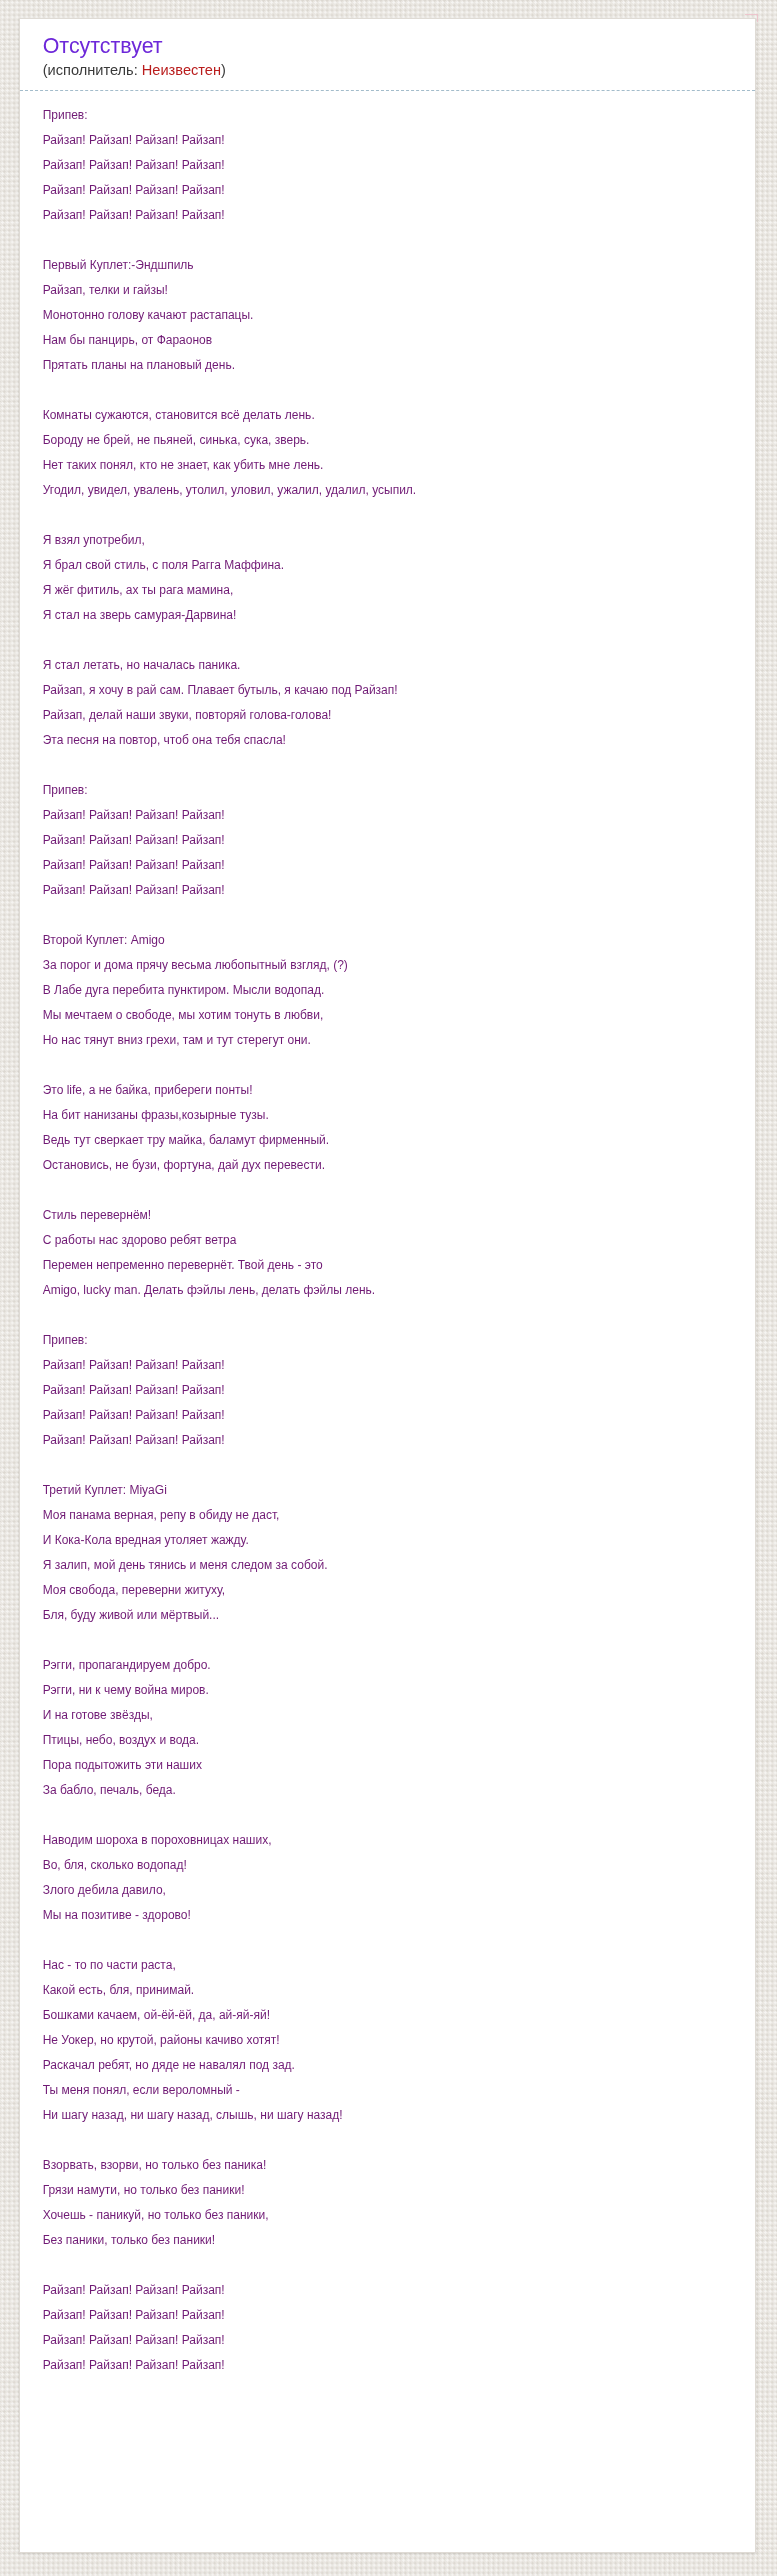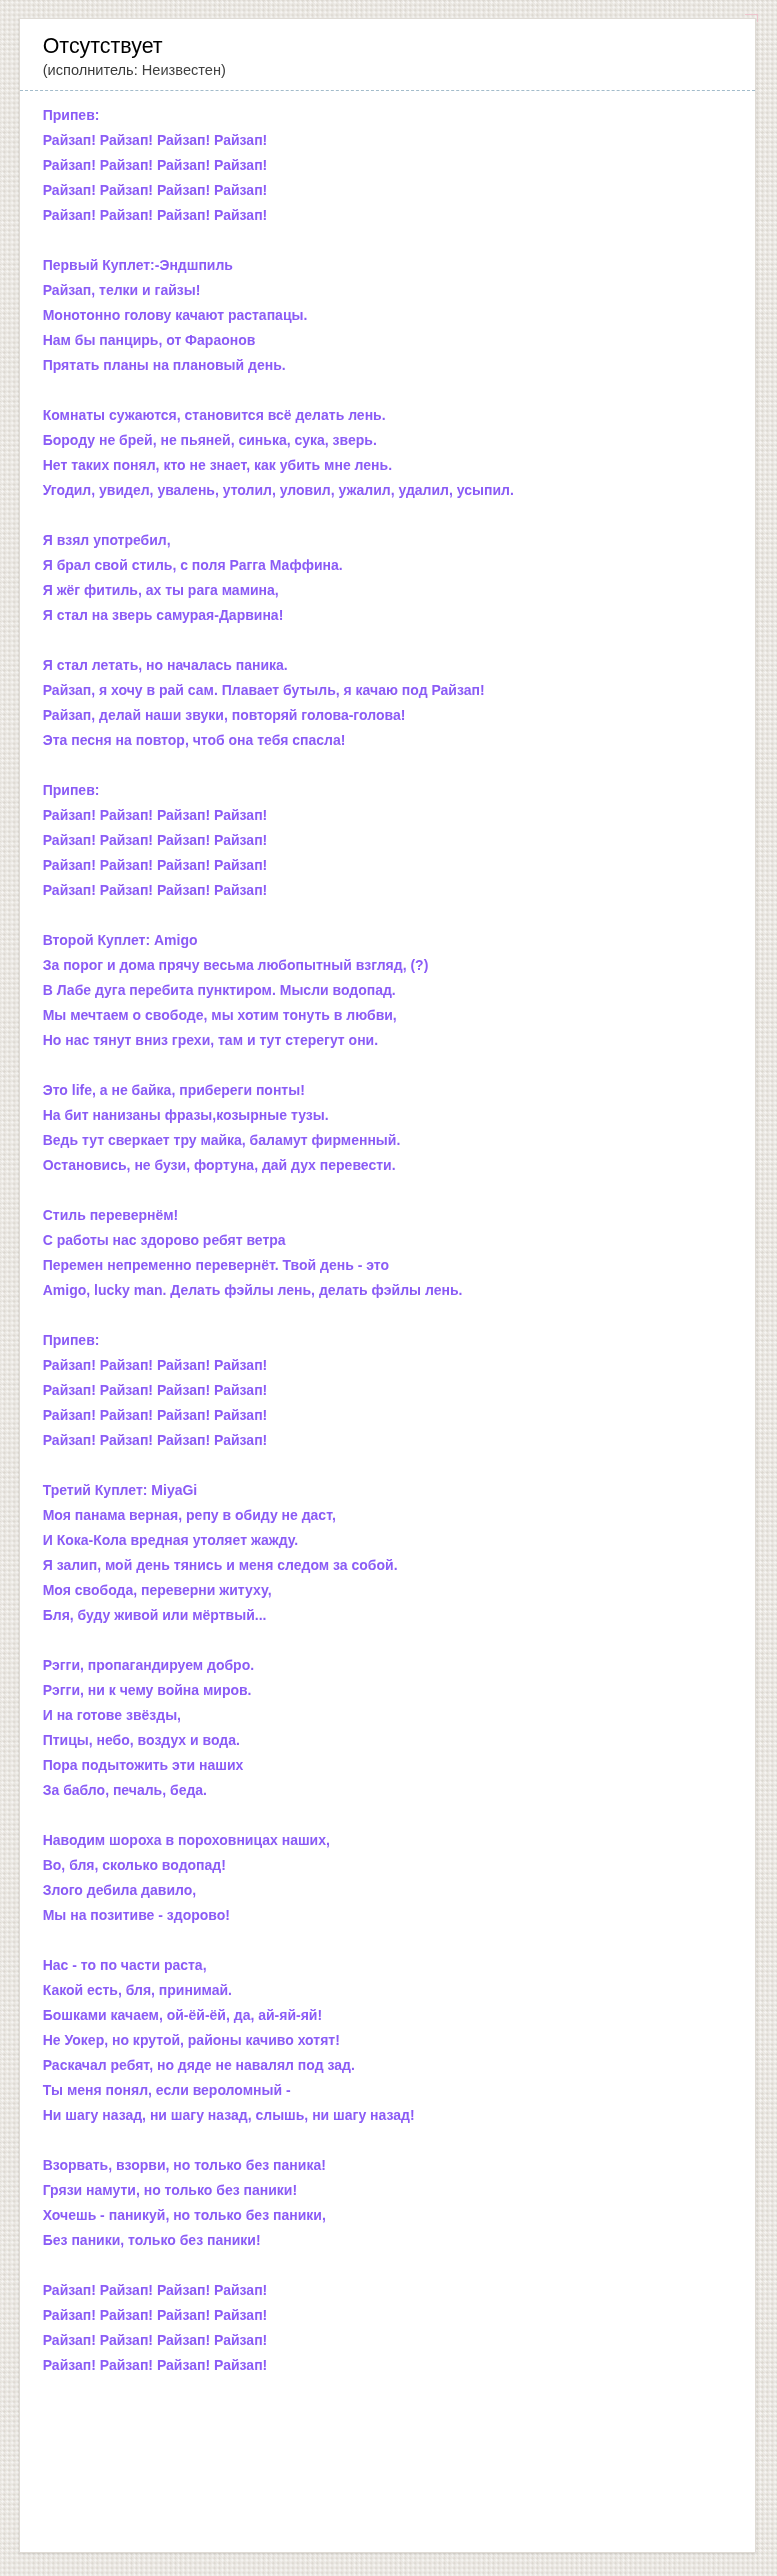--- a/index.html
+++ b/index.html
@@ -39,39 +39,38 @@
     opacity: 0.8;
   }
   .header {
     padding: 15.5px 20.4px 9.7px 22.3px;
     border-bottom: 1px dashed #a3bccb;
   }
   .song-title {
     font-size: 21.4px;
     line-height: 25px;
     font-weight: 400;
-    color: #000000;
+    color: #6d28d9;
     margin: 0;
   }
   .artist-line {
     font-size: 14.6px;
     line-height: 19.4px;
     color: #3a3a3a;
     margin-top: 1.9px;
   }
   .artist-link {
-    color: #404040;
+    color: #b91c1c;
     text-decoration: none;
     cursor: pointer;
   }
   .lyrics {
     padding: 11.7px 20.4px 37px 22.3px;
-    font-size: 14px;
-    color: #8b5cf6;
-    font-weight: bold;
+    font-size: 12px;
+    color: #701a75;
   }
   .stanza {
     margin: 0 0 25px 0;
   }
   .stanza:last-child {
     margin-bottom: 0;
   }
   .line {
     line-height: 25px;
     white-space: nowrap;

